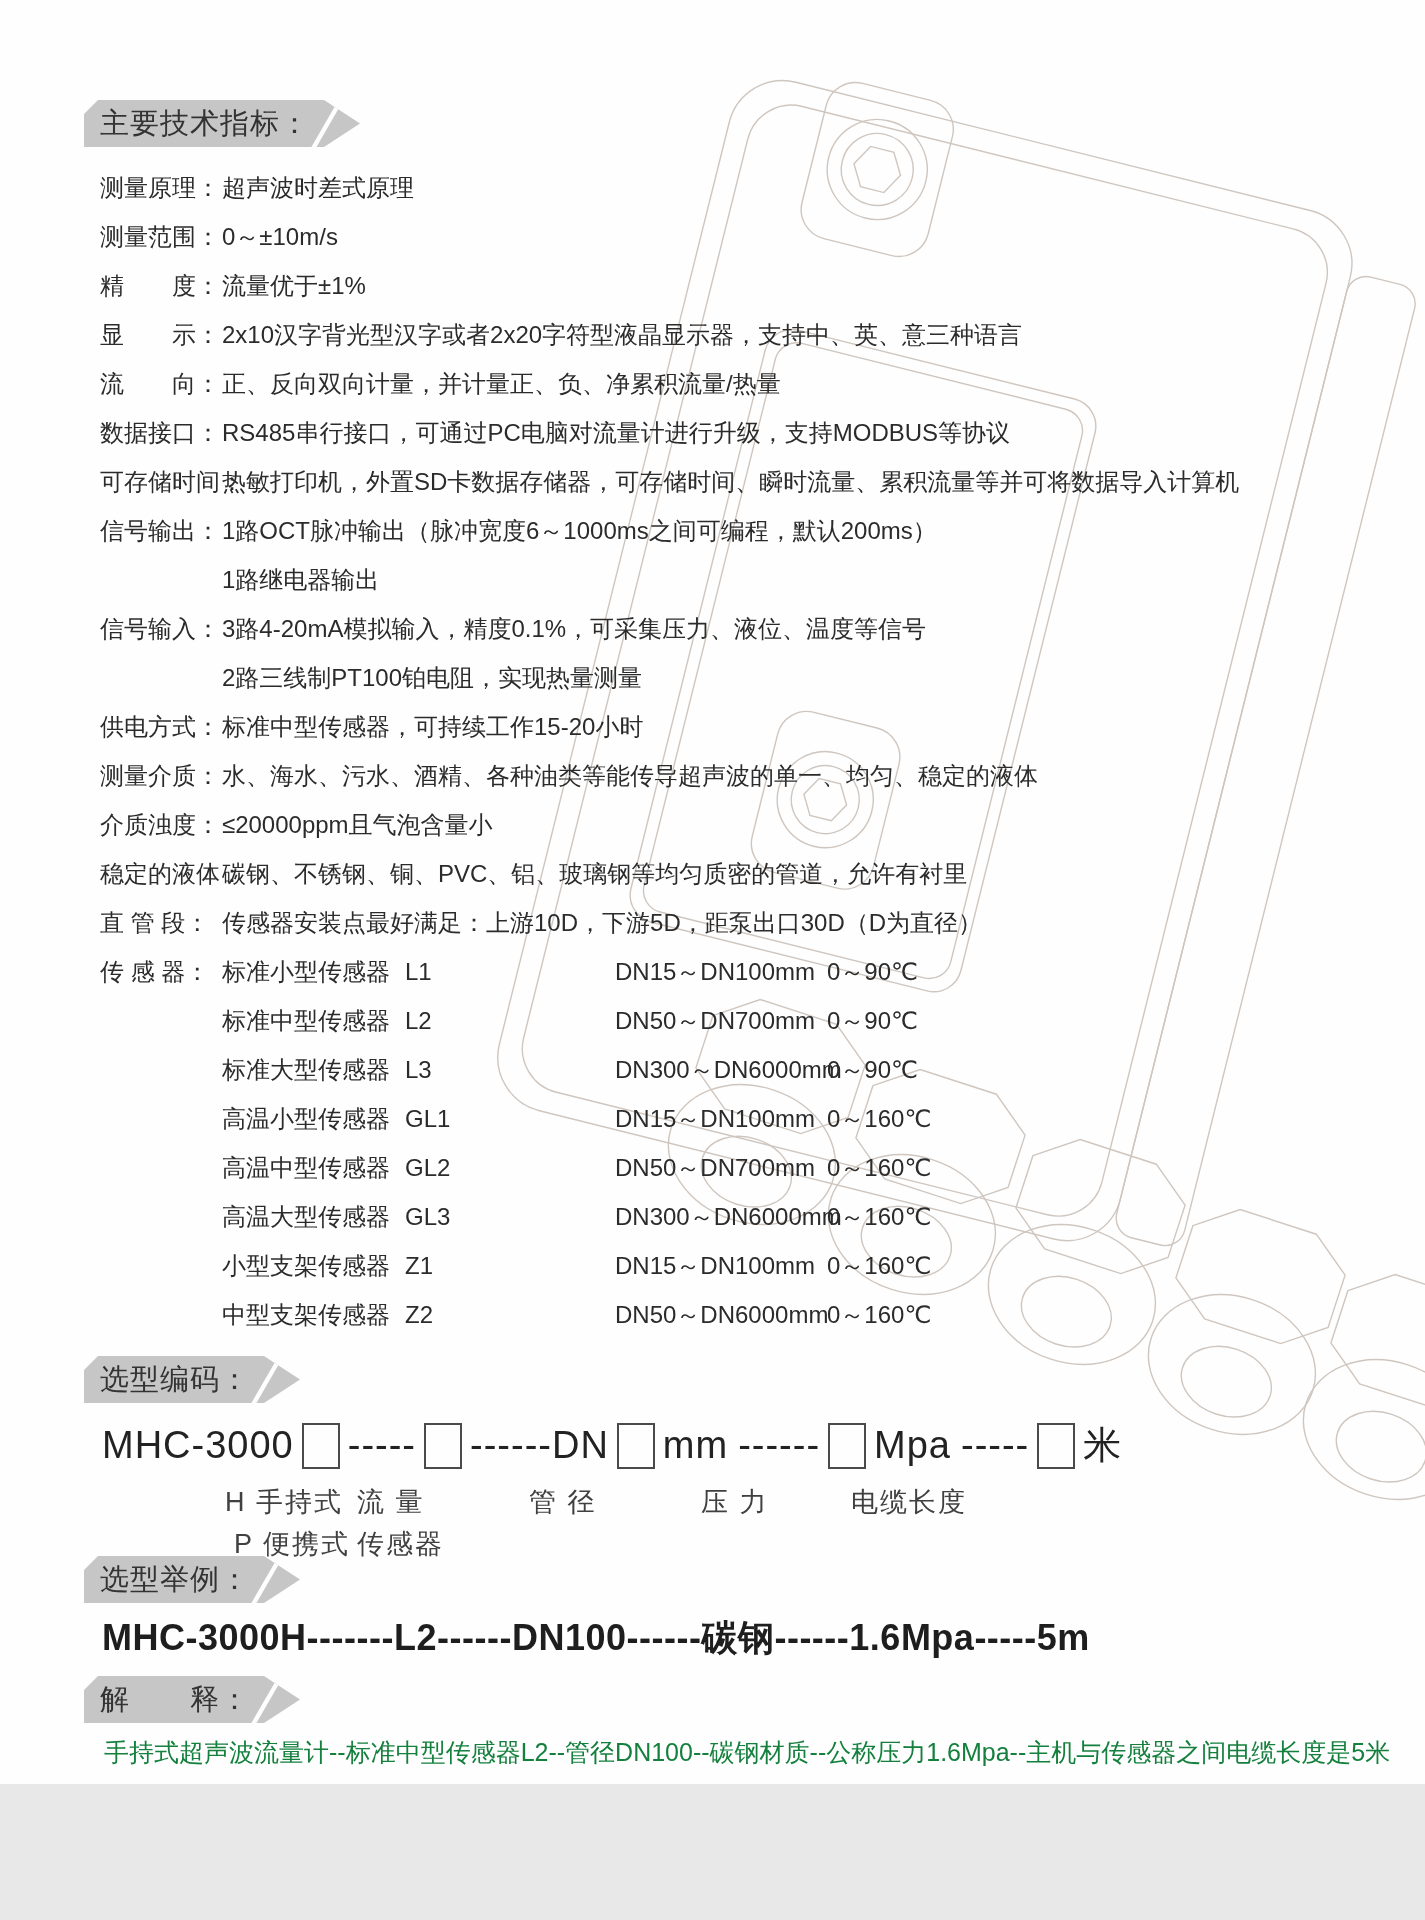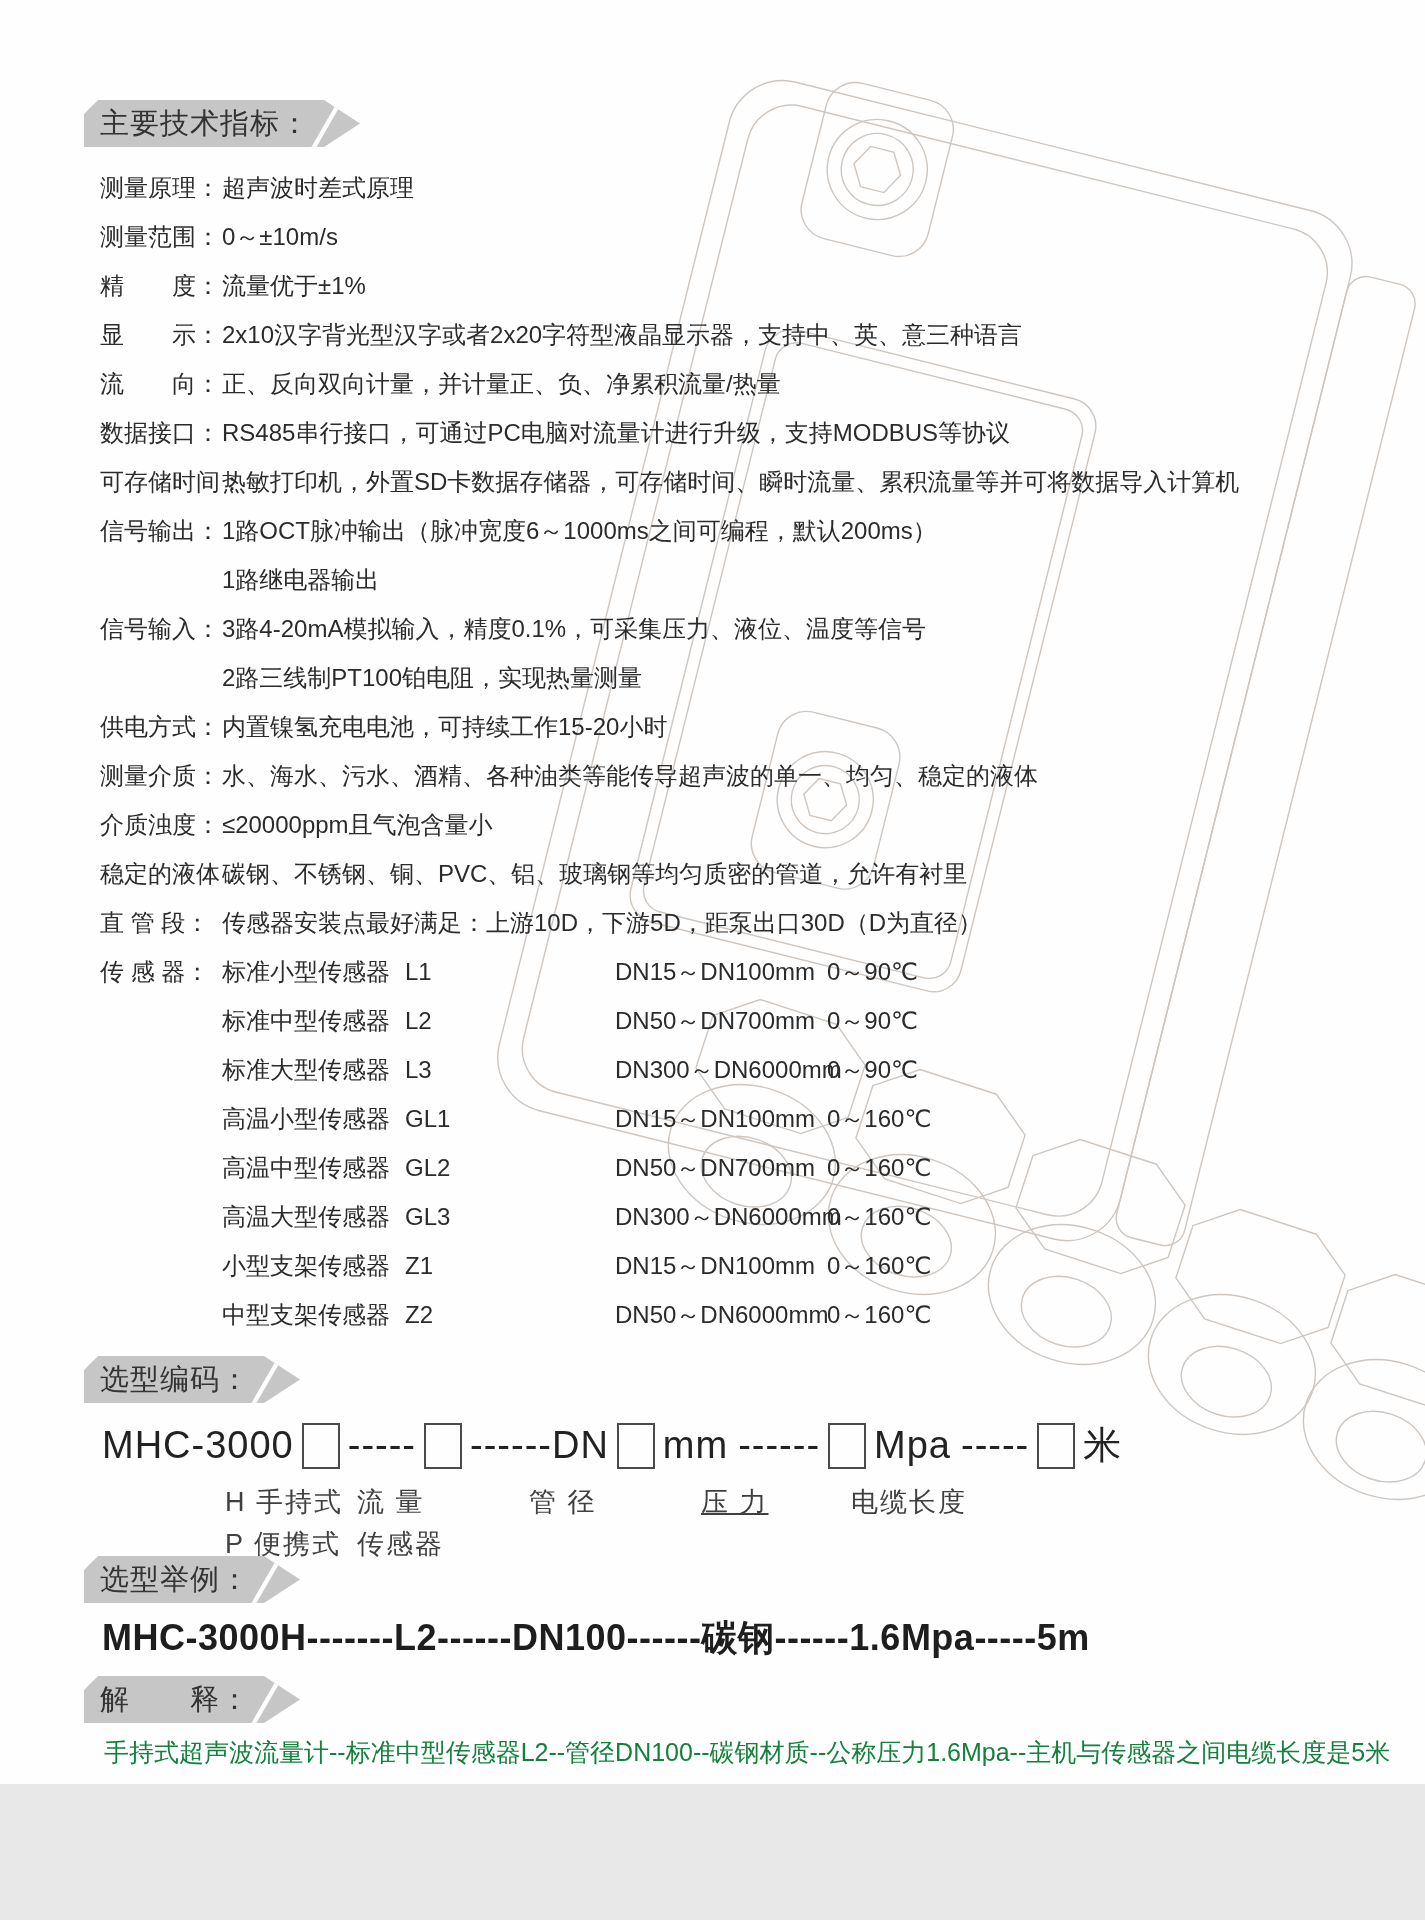--- a/index.html
+++ b/index.html
@@ -156,21 +156,21 @@
     <div class="spec-row">
         <span class="spec-label">信号输入：</span>
         <span class="spec-value">3路4-20mA模拟输入，精度0.1%，可采集压力、液位、温度等信号</span>
       </div>
     <div class="spec-row">
         <span class="spec-label"></span>
         <span class="spec-value">2路三线制PT100铂电阻，实现热量测量</span>
       </div>
     <div class="spec-row">
         <span class="spec-label">供电方式：</span>
-        <span class="spec-value">内置镍氢充电电池，可持续工作15-20小时</span>
+        <span class="spec-value">标准中型传感器，可持续工作15-20小时</span>
       </div>
     <div class="spec-row">
         <span class="spec-label">测量介质：</span>
         <span class="spec-value">水、海水、污水、酒精、各种油类等能传导超声波的单一、均匀、稳定的液体</span>
       </div>
     <div class="spec-row">
         <span class="spec-label">介质浊度：</span>
         <span class="spec-value">≤20000ppm且气泡含量小</span>
       </div>
     <div class="spec-row">
@@ -254,23 +254,23 @@
     <span class="code-box"></span>
     <span>Mpa</span>
     <span style="margin-left:10px;">-----</span>
     <span class="code-box"></span>
     <span>米</span>
   </div>
 
   <span class="coding-label" style="left:225px;top:1484px;">H 手持式</span>
   <span class="coding-label" style="left:357px;top:1484px;">流 量</span>
   <span class="coding-label" style="left:529px;top:1484px;">管 径</span>
-  <span class="coding-label" style="left:701px;top:1484px;text-decoration:underline;">压 力</span>
+  <span class="coding-label" style="left:701px;top:1484px;">压 力</span>
   <span class="coding-label" style="left:851px;top:1484px;">电缆长度</span>
-  <span class="coding-label" style="left:225px;top:1526px;">P 便携式</span>
+  <span class="coding-label" style="left:234px;top:1526px;">P 便携式</span>
   <span class="coding-label" style="left:357px;top:1526px;">传感器</span>
 
   <div class="banner" style="left:84px;top:1556px;">选型举例：</div>
 
   <div class="example-line">MHC-3000H-------L2------DN100------碳钢------1.6Mpa-----5m</div>
 
   <div class="banner" style="left:84px;top:1676px;">解　　释：</div>
 
   <div class="explanation-line">手持式超声波流量计--标准中型传感器L2--管径DN100--碳钢材质--公称压力1.6Mpa--主机与传感器之间电缆长度是5米</div>
 

